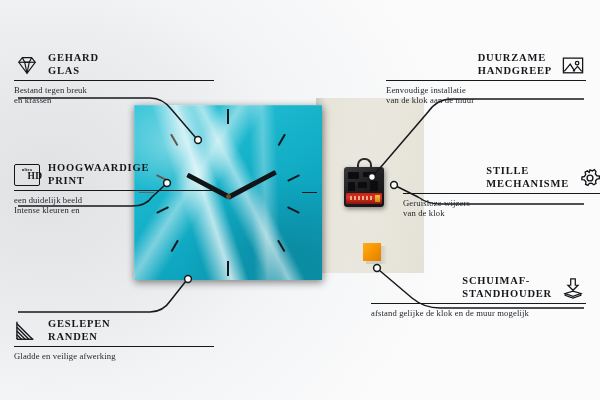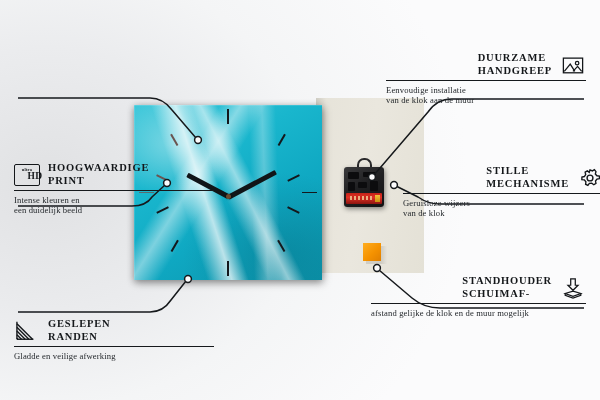--- a/index.html
+++ b/index.html
@@ -184,38 +184,62 @@
       <circle cx="372" cy="177" r="3.4" fill="#fbfbfc"></circle>
 
       <path d="M584,204 L440,204 Q428,204 418,197 L396,186"></path>
       <circle cx="394" cy="185" r="3.4" fill="#fbfbfc"></circle>
 
       <path d="M584,308 L440,308 Q424,308 412,298 L379,270"></path>
       <circle cx="377" cy="268" r="3.4" fill="#fbfbfc"></circle>
     </g>
   </svg>
 
+  <div class="feature left" id="feature-tempered-glass">
+    <div class="f-head">
+      <span class="f-icon">
+        <svg viewBox="0 0 28 24">
+            <g fill="none" stroke="currentColor" stroke-width="1.3">
+          <path d="M5,9 L14,21 L23,9 L19,4 L9,4 Z"></path>
+          <path d="M5,9 L23,9"></path>
+              <path d="M9,4 L11.5,9 L14,21"></path>
+              <path d="M19,4 L16.5,9 L14,21"></path>
+          <path d="M11.5,9 L16.5,9"></path>
+        </g>
+          </svg>
+      </span>
+      <div>
+        <div class="f-title">GEHARD</div>
+        <div class="f-title">GLAS</div>
+      </div>
+    </div>
+    <div class="f-rule"></div>
+    <div class="f-sub">
+      <div>Bestand tegen breuk</div>
+      <div>en krassen</div>
+    </div>
+  </div>
 
   <div class="feature left" id="feature-hd-print">
     <div class="f-head">
       <span class="f-icon">
         <span class="hd-badge">
           <span class="u">ultra</span>
           <span class="h">HD</span>
         </span>
       </span>
       <div>
         <div class="f-title">HOOGWAARDIGE</div>
         <div class="f-title">PRINT</div>
       </div>
     </div>
     <div class="f-rule"></div>
     <div class="f-sub">
+      <div>een duidelijk beeld</div>
       <div>Intense kleuren en</div>
-      <div>een duidelijk beeld</div>
     </div>
   </div>
 
   <div class="feature left" id="feature-ground-edges">
     <div class="f-head">
       <span class="f-icon">
         <svg viewBox="0 0 28 24">
             <g stroke="currentColor" stroke-width="1.5">
           <path d="M3,2 L3,21"></path>
           <path d="M3,4 L20,21"></path>
@@ -280,22 +304,22 @@
     <div class="f-rule"></div>
     <div class="f-sub">
       <div>Geruisloze wijzers</div>
       <div>van de klok</div>
     </div>
   </div>
 
   <div class="feature right" id="feature-foam-holder" style="width:215px;left:371px;">
     <div class="f-head">
       <div>
+        <div class="f-title">SCHUIMAF-</div>
         <div class="f-title">STANDHOUDER</div>
-        <div class="f-title">SCHUIMAF-</div>
       </div>
       <span class="f-icon">
         <svg viewBox="0 0 28 24">
             <g fill="none" stroke="currentColor" stroke-width="1.35">
           <path d="M11.5,2 L16.5,2 L16.5,9 L19.5,9 L14,14.5 L8.5,9 L11.5,9 Z"></path>
           <path d="M14,15.5 L22.5,18 L14,21 L5.5,18 Z"></path>
           <path d="M5.5,18 L5.5,20 L14,23 L22.5,20 L22.5,18"></path>
         </g>
           </svg>
       </span>

